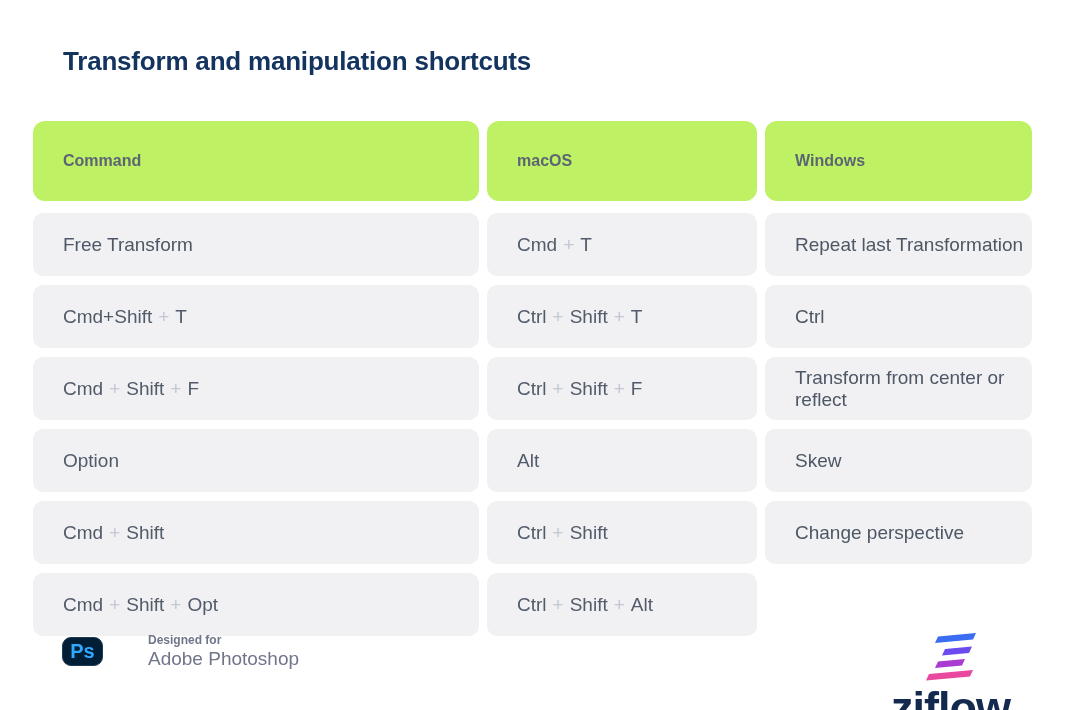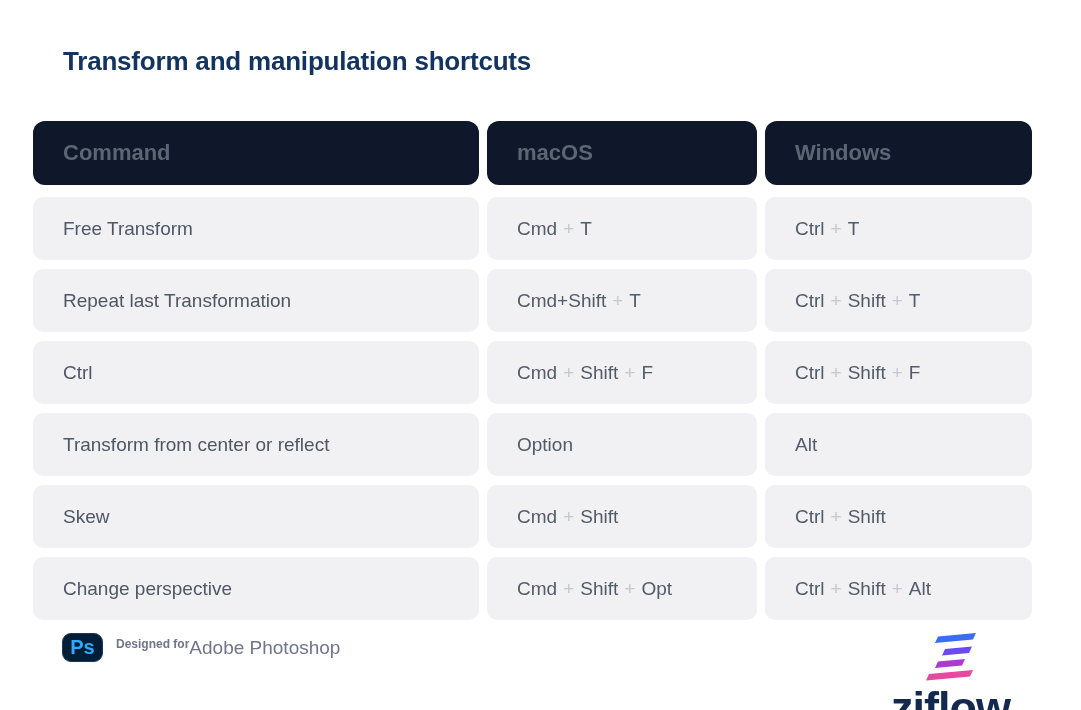--- a/index.html
+++ b/index.html
@@ -34,24 +34,24 @@
     display: flex;
     align-items: center;
     padding-left: 30px;
     background: #f1f1f4;
     border-radius: 10px;
     height: 63px;
     font-size: 19px;
     color: #4e5765;
   }
   .header-cell {
-    height: 64px;
-    background: #0f172a;
+    height: 80px;
+    background: #bef264;
     border-radius: 12px;
-    font-size: 22px;
+    font-size: 16px;
     font-weight: 700;
     color: #5d6573;
   }
   .keys { color: #525b6a; }
   .plus {
     color: #c3c8d2;
     padding: 0 6px;
   }
   .footer-left {
     position: absolute;
@@ -65,21 +65,21 @@
     background: #001e36;
     border: 1.5px solid #1c3a55;
     border-radius: 9px;
     display: flex;
     align-items: center;
     justify-content: center;
     color: #31a8ff;
     font-size: 20px;
     font-weight: 700;
   }
-  .designed-stack { display: flex; flex-direction: row; justify-content: center; }
+  .designed-stack { display: flex; flex-direction: column; justify-content: center; margin-left: 32px; }
   .designed-for {
     font-size: 12px;
     font-weight: 700;
     color: #70758a;
     line-height: 15px;
   }
   .app-name {
     font-size: 19px;
     font-weight: 400;
     color: #70758a;
@@ -118,23 +118,20 @@
     <div class="cell header-cell">
         <span>Windows</span>
       </div>
   </div>
   <div class="grid" id="rows">
       <div class="cell">
         <span>Free Transform</span>
       </div>
       <div class="cell">
         <span class="keys"><span>Cmd</span><span class="plus">+</span><span>T</span></span>
-      </div>
-      <div class="cell">
-        <span class="keys"><span>Ctrl</span><span class="plus">+</span><span>T</span></span>
       </div>
       <div class="cell">
         <span>Repeat last Transformation</span>
       </div>
       <div class="cell">
         <span class="keys"><span>Cmd+Shift</span><span class="plus">+</span><span>T</span></span>
       </div>
       <div class="cell">
         <span class="keys"><span>Ctrl</span><span class="plus">+</span><span>Shift</span><span class="plus">+</span><span>T</span></span>
       </div>

